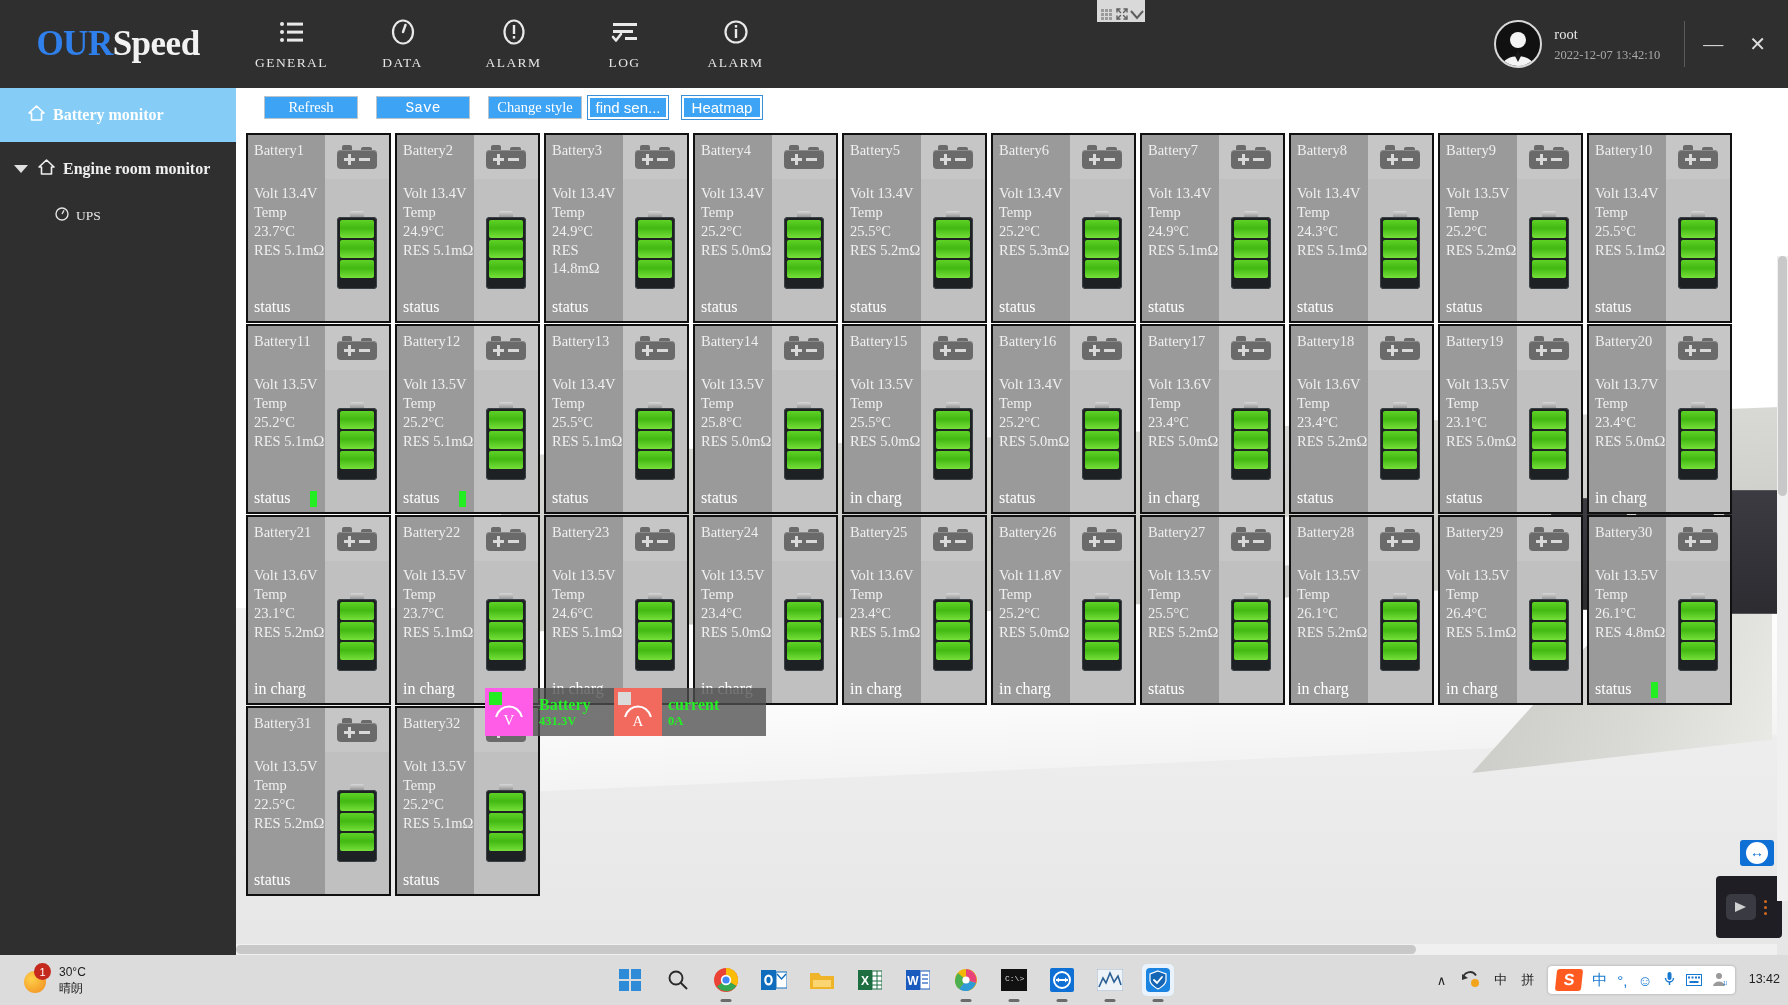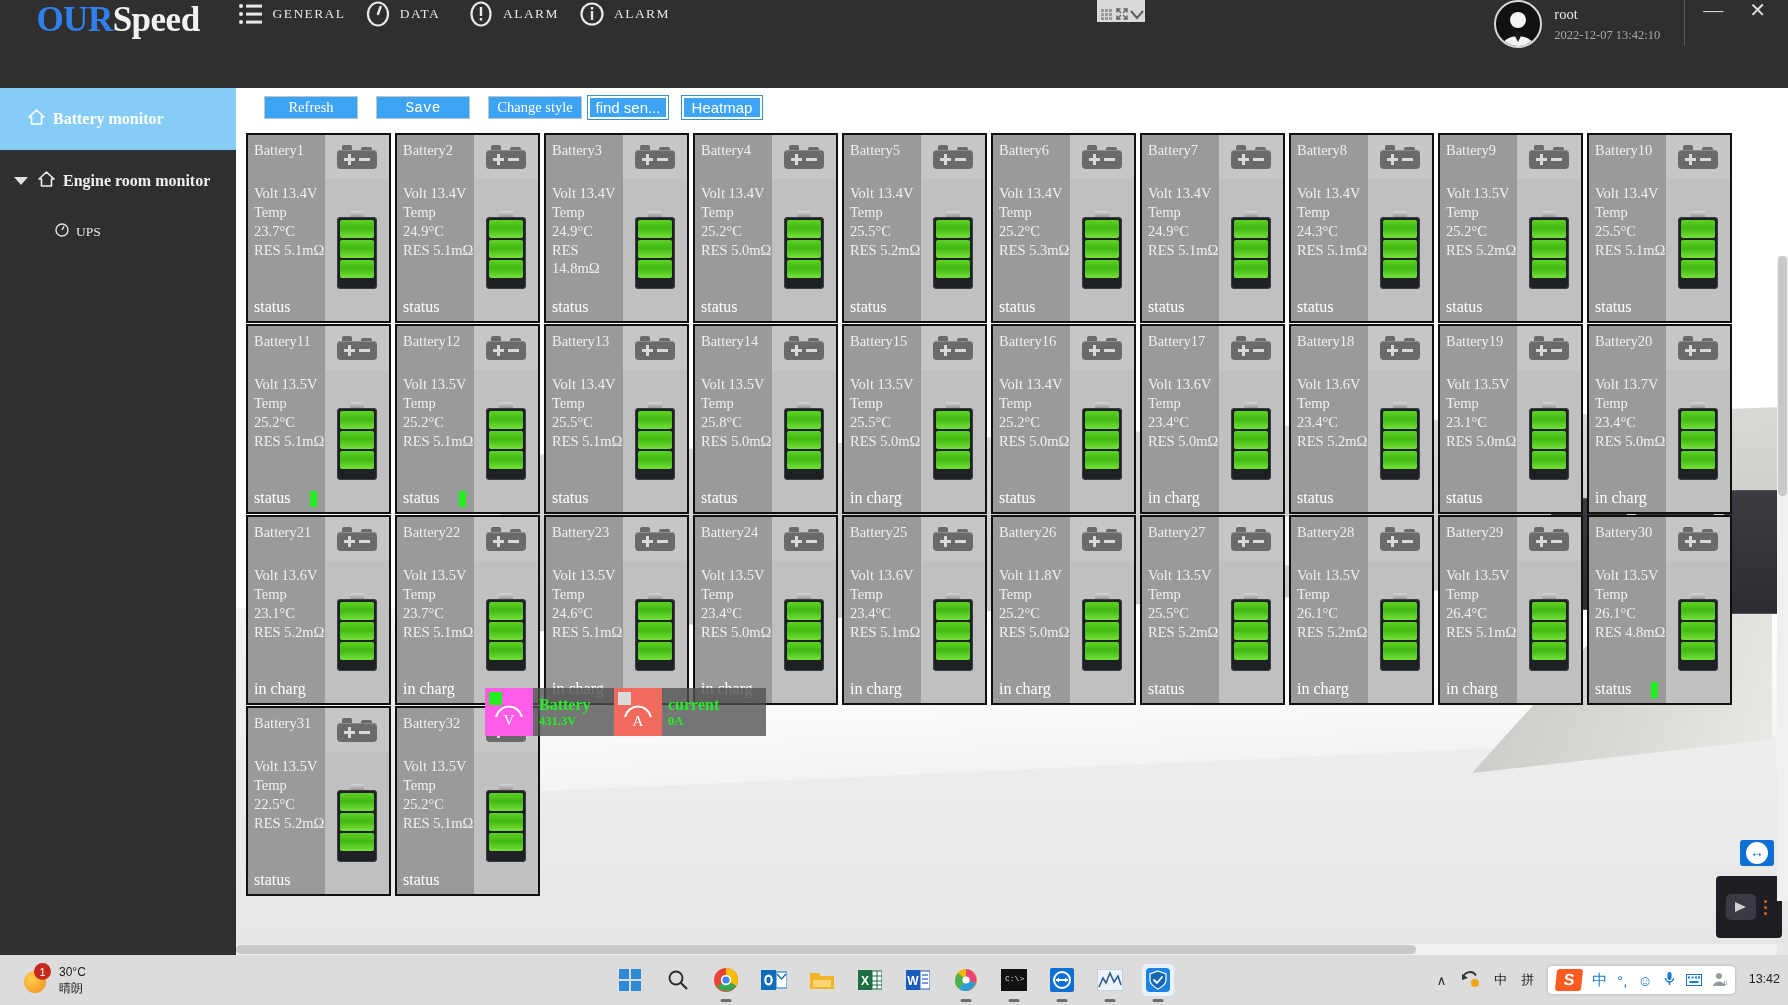--- a/index.html
+++ b/index.html
@@ -6,32 +6,32 @@
   html,body { width:1788px; height:1005px; overflow:hidden; }
   body {
     font-family: "Liberation Serif", serif;
     background:#2b2b2b;
     position:relative;
   }
 
   
   .topbar{
     position:absolute; left:0; top:0; width:1788px; height:88px;
-    background:#2f2f2f; display:flex; align-items:flex-start;
+    background:#2f2f2f; display:flex; align-items:center;
   }
   .logo{
     width:236px; display:flex; align-items:center; justify-content:center;
     font-size:35px; font-weight:bold; letter-spacing:-0.5px;
   }
   .logo .our{ color:#2f80ed; }
   .logo .speed{ color:#f2f2f2; }
 
   .navwrap{ display:flex; align-items:stretch; }
   .navitem{
-    width:111px; display:flex; flex-direction:row; align-items:center;
+    width:111px; display:flex; flex-direction:column; align-items:center;
     justify-content:center; gap:9px; cursor:pointer; position:relative;
     color:#e6e6e6;
   }
   .navitem.active{ background:#4b4b4b; }
   .navitem.active:after{
     content:""; position:absolute; left:0; right:0; bottom:0; height:4px;
     background:#2f80ed;
   }
   .navitem .ico{ height:28px; display:flex; align-items:center; }
   .navitem .lbl{ font-size:13.5px; letter-spacing:1.4px; }
@@ -58,21 +58,21 @@
     z-index:30;
   }
   .fbico{ width:11px;height:11px; }
 
   
   .sidebar{
     position:absolute; left:0; top:88px; width:236px; bottom:50px;
     background:#2f2f2f;
   }
   .sb-item{
-    display:flex; align-items:center; height:62px; cursor:pointer;
+    display:flex; align-items:center; height:54px; cursor:pointer;
     color:#efefef; font-size:16px; font-weight:bold; padding-left:28px; gap:8px;
   }
   .sb-item.sel{ background:#85cdf7; color:#fff; }
   .sb-item.lvl2{ padding-left:14px; }
   .caret{ width:0;height:0;border-left:7px solid transparent;border-right:7px solid transparent;border-top:8px solid #e0e0e0; margin-right:2px;}
   .sb-sub{
     display:flex; align-items:center; height:40px; color:#e8e8e8; font-size:13.5px;
     padding-left:55px; gap:7px; cursor:pointer;
   }
 
@@ -299,20 +299,33 @@
       <span class="ico">
         <svg width="26" height="26" viewBox="0 0 26 26">
           <ellipse cx="13" cy="13" rx="9.5" ry="11.5" fill="none" stroke="#e9e9e9" stroke-width="2.2"></ellipse>
           <rect x="11.8" y="6" width="2.4" height="9" fill="#e9e9e9"></rect>
           <rect x="11.8" y="17" width="2.4" height="2.6" fill="#e9e9e9"></rect>
         </svg>
       </span>
       <span class="lbl">ALARM</span>
     </div>
 
+    <div class="navitem">
+      <span class="ico">
+        <svg width="28" height="22" viewBox="0 0 28 22">
+            <g fill="#e9e9e9">
+          <rect x="2" y="2" width="24" height="3"></rect>
+          <rect x="2" y="9" width="20" height="3"></rect>
+          <rect x="14" y="16" width="12" height="3"></rect>
+          <polyline points="2,16 5,19.5 10,13" fill="none" stroke="#e9e9e9" stroke-width="2.6" stroke-linecap="round" stroke-linejoin="round"></polyline>
+        </g>
+          </svg>
+      </span>
+      <span class="lbl">LOG</span>
+    </div>
 
 
     <div class="navitem">
       <span class="ico">
         <svg width="26" height="26" viewBox="0 0 26 26">
           <circle cx="13" cy="13" r="10.5" fill="none" stroke="#e9e9e9" stroke-width="2.2"></circle>
           <rect x="11.8" y="10" width="2.4" height="9" fill="#e9e9e9"></rect>
           <rect x="11.8" y="6" width="2.4" height="2.6" fill="#e9e9e9"></rect>
         </svg>
       </span>

